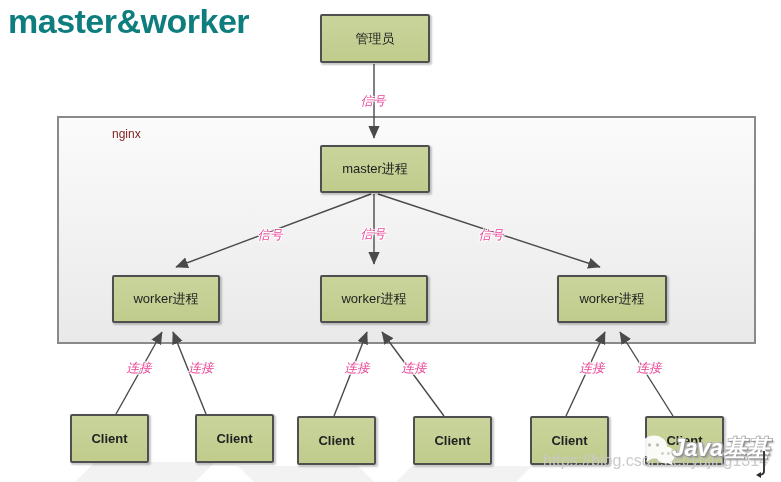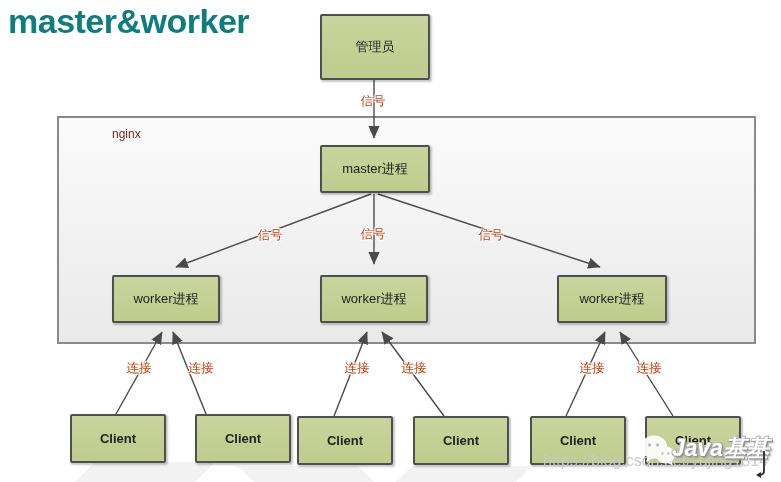--- a/index.html
+++ b/index.html
@@ -22,38 +22,39 @@
     font-size:12px; color:#7f1d1d;
   }
   .node {
     position:absolute; box-sizing:border-box;
     background:linear-gradient(180deg,#c9d49c 0%, #c0cc8c 100%);
     border:2px solid #4f4f4f; border-radius:2px;
     display:flex; align-items:center; justify-content:center;
     font-size:13px; color:#222;
     box-shadow:1.5px 1.5px 2px rgba(0,0,0,0.22);
   }
-  .node-admin  { left:320px; top:14px;  width:110px; height:66px; }
+  .node-admin  { left:320px; top:14px;  width:110px; height:49px; }
   .node-master { left:320px; top:145px; width:110px; height:48px; }
   .node-w1 { left:112px; top:275px; width:108px; height:48px; }
   .node-w2 { left:320px; top:275px; width:108px; height:48px; }
   .node-w3 { left:557px; top:275px; width:110px; height:48px; }
-  .node-client { width:96px; height:49px; font-weight:600; }
+  .node-client { width:79px; height:49px; font-weight:600; }
   .node-c1 { left:70px;  top:414px; }
   .node-c2 { left:195px; top:414px; }
   .node-c3 { left:297px; top:416px; }
   .node-c4 { left:413px; top:416px; }
   .node-c5 { left:530px; top:416px; }
   .node-c6 { left:645px; top:416px; }
   .edges { position:absolute; left:0; top:0; width:781px; height:482px; pointer-events:none; }
   .edge-label {
     position:absolute; transform:translate(-50%,-50%);
-    font-size:12.5px; color:#c2410c; white-space:nowrap;
+    font-size:12.5px; color:#ec4899; white-space:nowrap;
     text-shadow:-1px -1px 0 #fff, 1px -1px 0 #fff, -1px 1px 0 #fff,
                  1px 1px 0 #fff, 0 0 3px #fff;
+    font-style:italic;
   }
   .faint-mark {
     position:absolute; background:#f2f2f2; width:120px; height:34px;
     pointer-events:none;
   }
   .fm1 { left:78px;  top:462px; transform:skewX(-45deg); }
   .fm2 { left:255px; top:466px; transform:skewX(45deg);  }
   .fm3 { left:395px; top:466px; transform:skewX(-45deg); }
   .watermark-brand {
     position:absolute; left:672px; top:433px;

